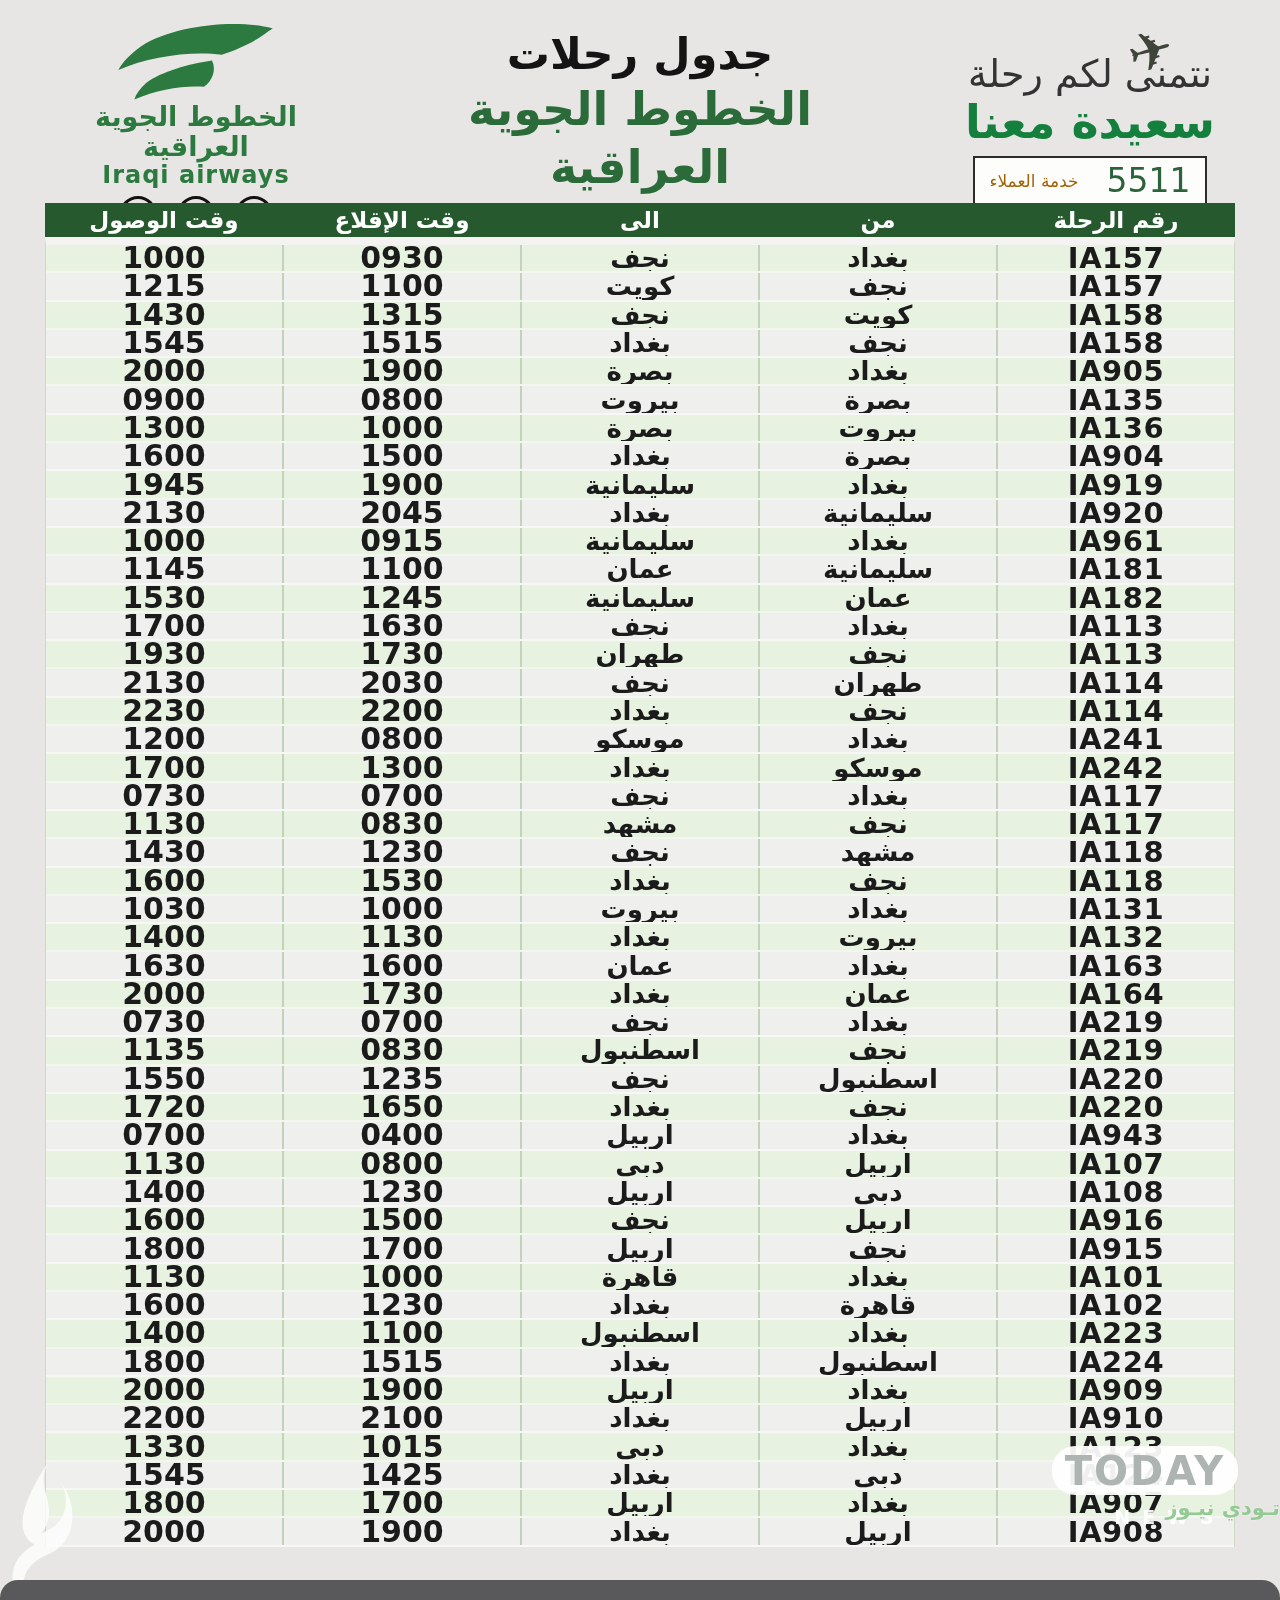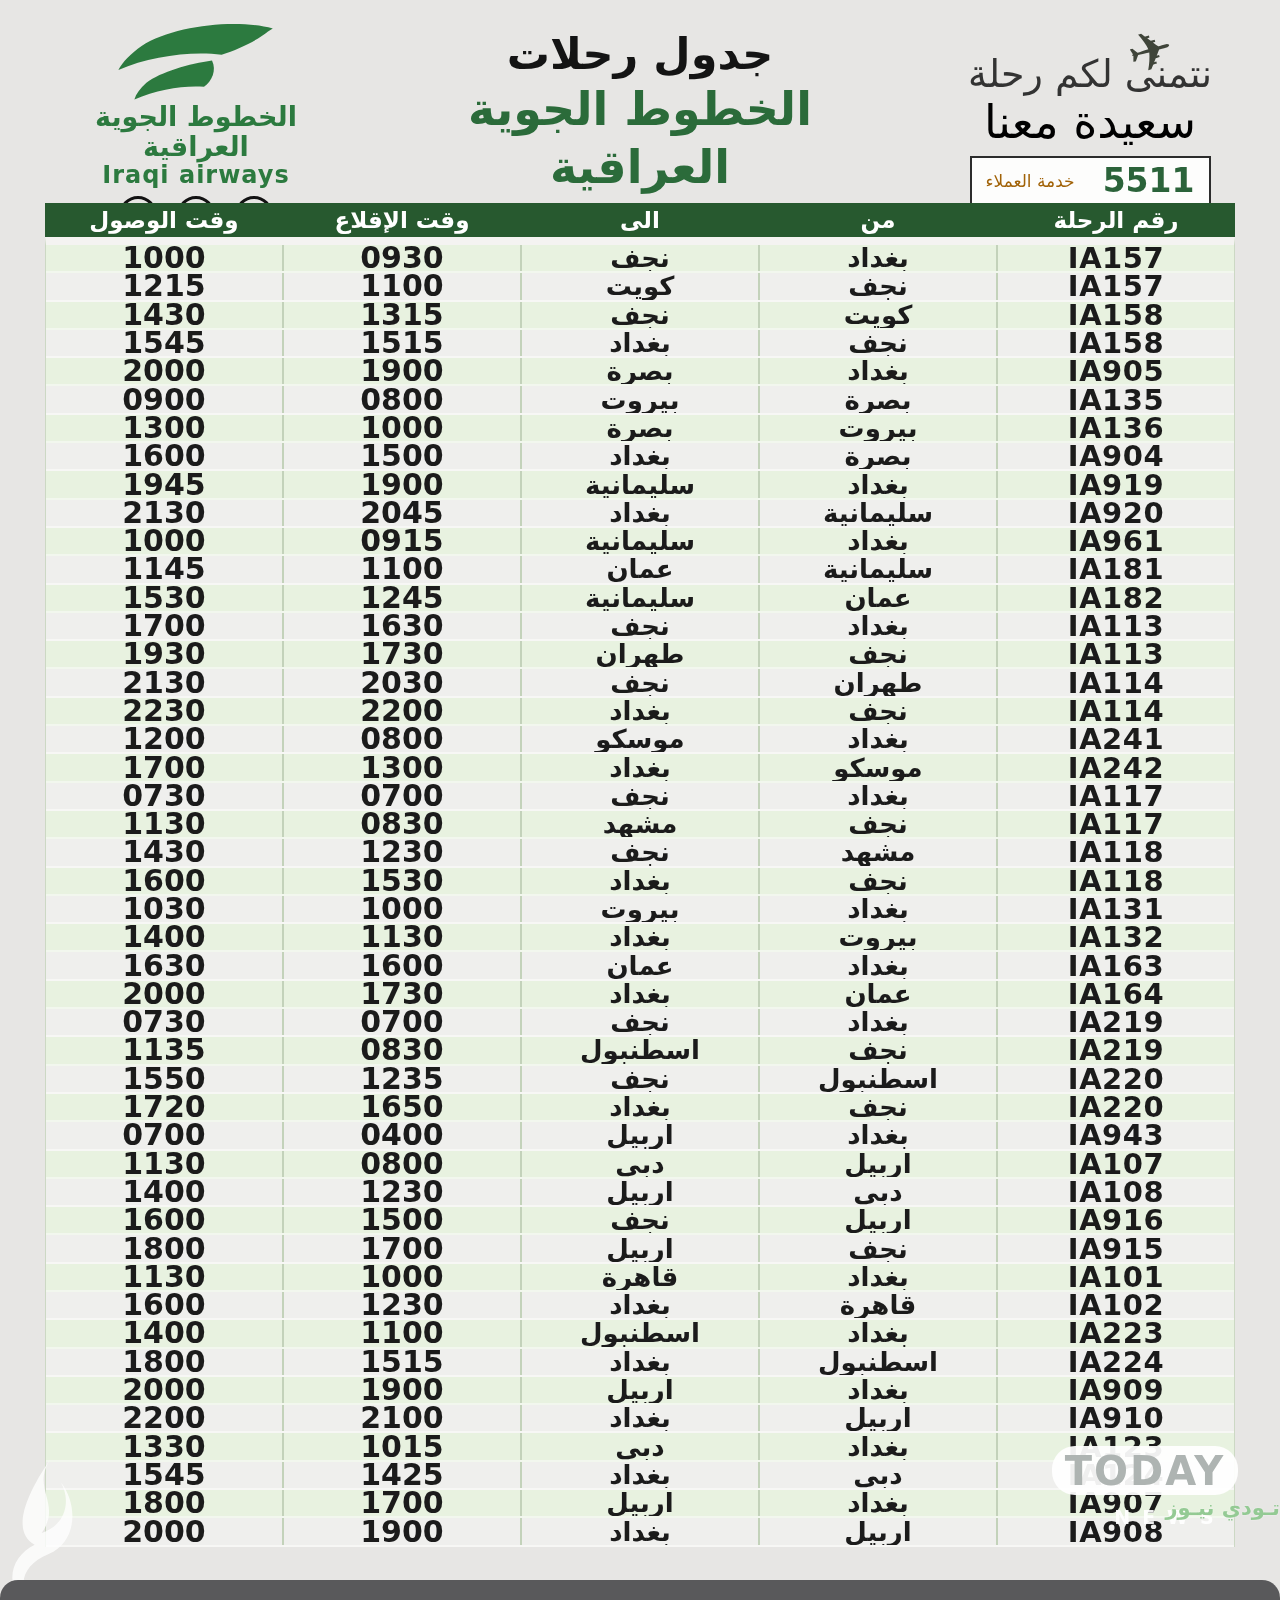--- a/index.html
+++ b/index.html
@@ -30,26 +30,26 @@
   .title-line1 { font-size:43px; font-weight:bold; color:#141414; line-height:52px; }
   .title-line2 { font-size:46px; font-weight:bold; color:#2b6b3a; line-height:58px; }
   .date-badge {
     display:inline-block; margin-top:8px; background:#2b633a; color:#ffffff;
     font-size:29px; font-weight:bold; padding:5px 28px; line-height:36px;
   }
 
   .wish-block { position:absolute; top:14px; left:930px; width:320px; text-align:center; }
   .plane-glyph { position:absolute; top:6px; left:198px; font-size:54px; color:#3f4439; transform:rotate(-16deg); }
   .wish-line1 { margin-top:38px; font-size:38px; color:#333333; line-height:44px; }
-  .wish-line2 { font-size:46px; font-weight:normal; color:#000000; line-height:52px; }
+  .wish-line2 { font-size:46px; font-weight:bold; color:#15803d; line-height:52px; }
   .service-box {
     display:inline-flex; align-items:center; gap:12px; margin-top:8px;
     border:2px solid #2c2c2c; background:#fdfdfc; padding:3px 14px;
   }
-  .service-number { font-size:33px; font-weight:bold; color:#2b633a; direction:ltr;margin-left:16px; }
+  .service-number { font-size:33px; font-weight:normal; color:#2b633a; direction:ltr;margin-left:16px; }
   .service-label { font-size:17px; color:#a16207; }
 
   
   .flight-table { position:absolute; top:203px; left:45px; width:1190px; }
   .thead {
     display:flex; height:34px; background:#27592f; color:#ffffff;
     font-size:23px; font-weight:bold; align-items:center; text-align:center;
   }
   .thead .hcell { flex:1 1 0; }
   .tbody { border-top:8px solid #f4f3f1; background:#fbfbf9; border-left:1px solid #ccd8c4; border-right:1px solid #ccd8c4; }

